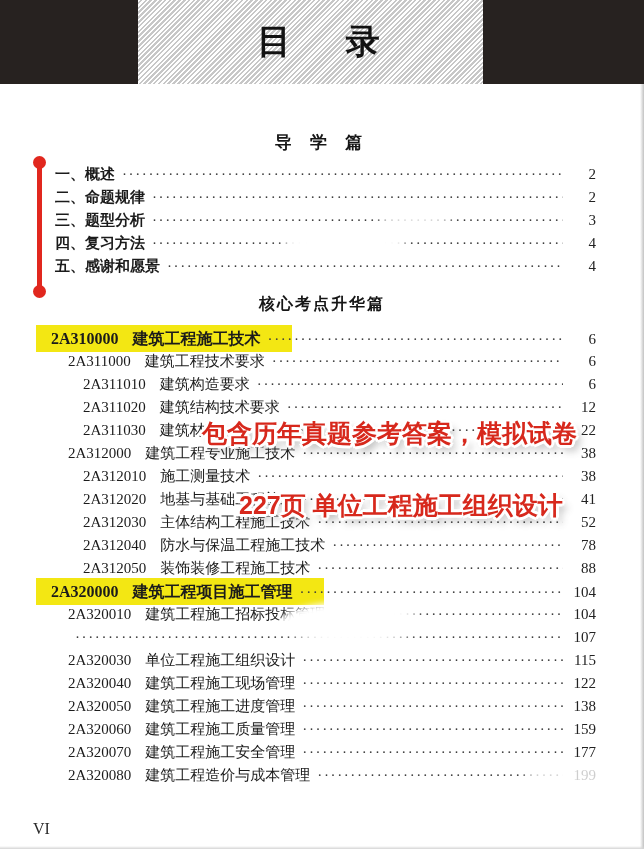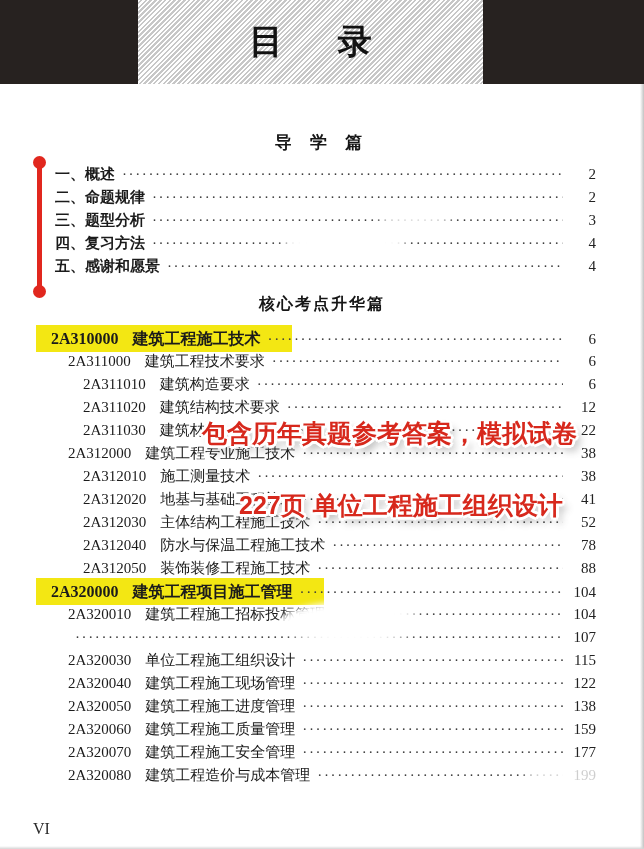--- a/index.html
+++ b/index.html
@@ -15,21 +15,21 @@
   }
   
   .banner{position:absolute;left:0;top:0;width:644px;height:84px;background:var(--banner_dark);}
   .banner .hatch{
     position:absolute;left:138px;top:0;width:345px;height:84px;
     background:repeating-linear-gradient(135deg,#ffffff 0 1.6px,#c7c7c7 1.6px 3.4px);
     display:flex;align-items:center;justify-content:center;
   }
   .banner-title{
     font-size:34px;font-weight:bold;color:#121212;
-    letter-spacing:14px;word-spacing:18px;padding-left:14px;white-space:nowrap;
+    letter-spacing:14px;word-spacing:18px;padding-left:30px;white-space:nowrap;
   }
   
   .sec-h{position:absolute;left:0;width:644px;text-align:center;font-weight:bold;color:#161616;font-family:Liberation Serif, serif;}
   .guide-h{top:131px;font-size:17px;letter-spacing:7px;}
   .core-h{top:294px;font-size:16px;letter-spacing:2px;}
   
   .toclist{position:absolute;left:35px;width:561px;}
   .guide-list{top:163px;}
   .core-list{top:327px;}
   .row{position:relative;height:23px;display:flex;align-items:baseline;line-height:23px;font-size:15px;white-space:nowrap;}

